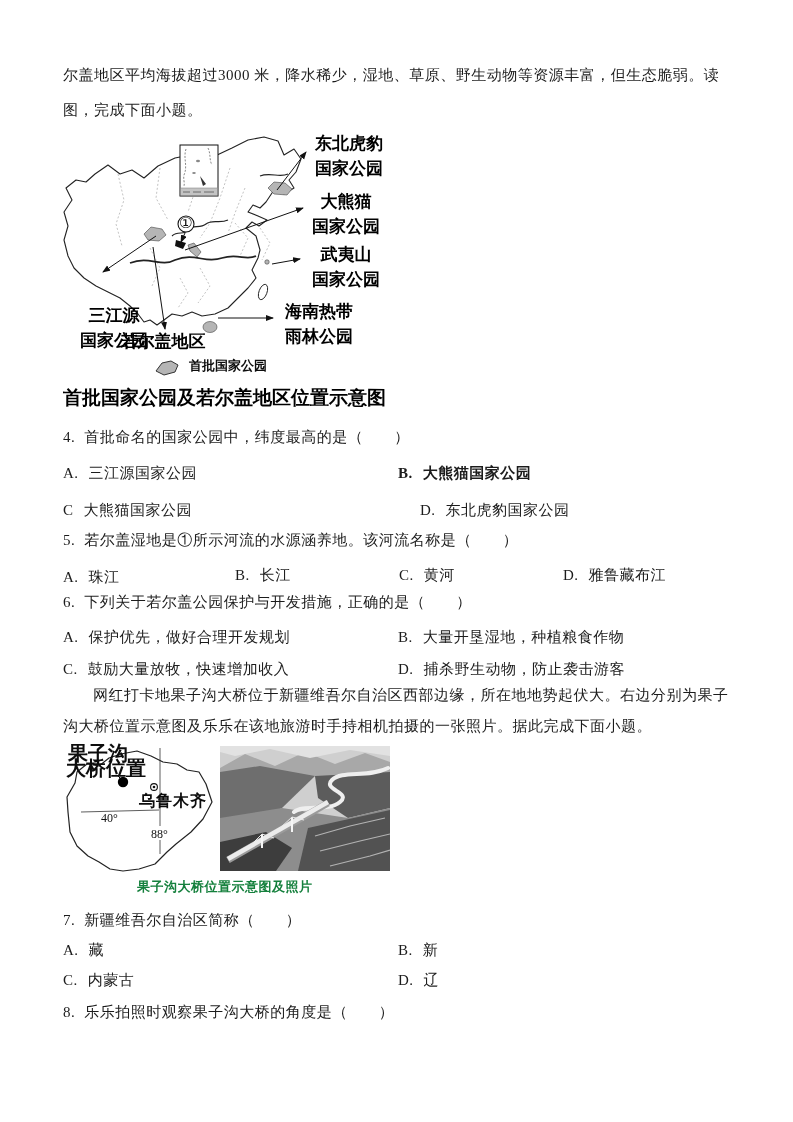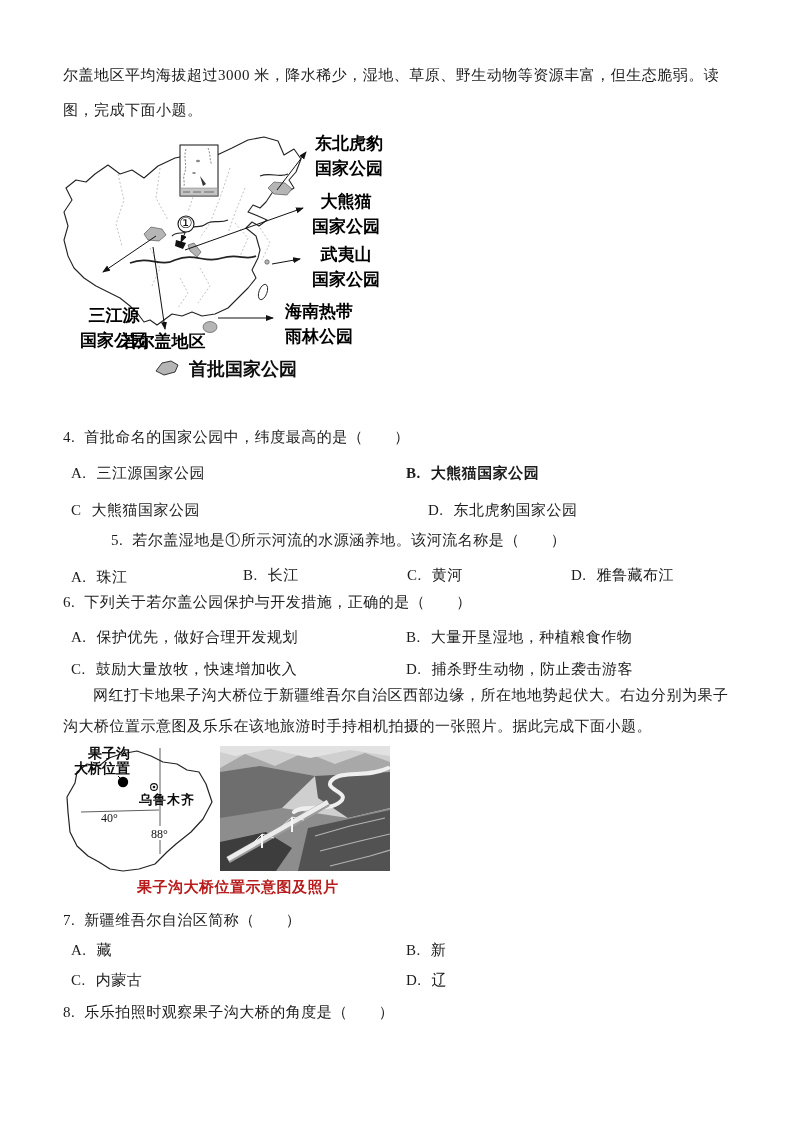--- a/index.html
+++ b/index.html
@@ -3,35 +3,35 @@
 <meta charset="utf-8">
 <style>
   html,body{margin:0;padding:0;background:#888;}
   .page{position:relative;width:793px;height:1122px;background:#ffffff;overflow:hidden;
         font-family:"Liberation Serif","DejaVu Serif",serif;color:#1c1c1c;}
   .abs{position:absolute;}
   .para{font-size:15px;line-height:35px;letter-spacing:0.5px;}
   .para2{font-size:15px;line-height:31px;letter-spacing:0.5px;text-indent:2em;}
   .stem{font-size:15px;line-height:19px;white-space:nowrap;letter-spacing:0.5px;}
   .stem .num{margin-right:9px;}
-  .opt{font-size:15px;line-height:19px;white-space:nowrap;letter-spacing:0.5px;margin-left:8px;}
+  .opt{font-size:15px;line-height:19px;white-space:nowrap;letter-spacing:0.5px;}
   .opt .olabel{margin-right:10px;}
   .map-label{font-family:"Liberation Sans","DejaVu Sans",sans-serif;font-weight:600;
              font-size:17px;line-height:25px;text-align:center;color:#000000;white-space:nowrap;}
   .map-label-sm{font-family:"Liberation Sans","DejaVu Sans",sans-serif;font-weight:600;
-             font-size:14px;line-height:15px;text-align:right;color:#0d0d0d;white-space:nowrap;}
+             font-size:20px;line-height:15px;text-align:center;color:#0d0d0d;white-space:nowrap;}
   .fig-title{font-family:"Liberation Sans","DejaVu Sans",sans-serif;font-weight:700;
              font-size:19px;color:#000;white-space:nowrap;}
   .fig-caption{font-family:"Liberation Sans","DejaVu Sans",sans-serif;font-weight:700;
-             font-size:15px;letter-spacing:0.5px;color:#b91c1c;white-space:nowrap;text-align:center;}
+             font-size:13px;letter-spacing:0.5px;color:#15803d;white-space:nowrap;text-align:center;}
   .legend-text{font-family:"Liberation Sans","DejaVu Sans",sans-serif;font-weight:600;
-             font-size:18px;color:#0d0d0d;white-space:nowrap;}
+             font-size:13px;color:#0d0d0d;white-space:nowrap;}
   .circle-marker{font-family:"DejaVu Sans",sans-serif;font-size:15px;line-height:15px;color:#111;}
   .city-label{font-family:"Liberation Sans","DejaVu Sans",sans-serif;font-weight:700;
-             font-size:13px;letter-spacing:1px;color:#0d0d0d;white-space:nowrap;}
+             font-size:16px;letter-spacing:1px;color:#0d0d0d;white-space:nowrap;}
 </style>
 </head>
 <body>
 
 <div class="page">
 
   <div class="abs para" style="left:63px;top:58px;width:672px;">尔盖地区平均海拔超过3000 米，降水稀少，湿地、草原、野生动物等资源丰富，但生态脆弱。读图，完成下面小题。</div>
 
   <div class="abs" style="left:60px;top:128px;width:335px;height:232px;">
     <svg width="335" height="232" viewBox="0 0 335 232" style="position:absolute;left:0;top:0;">
@@ -126,38 +126,39 @@
     <div class="abs map-label" style="left:53px;top:201px;width:100px;">若尔盖地区</div>
   </div>
 
   <div class="abs" style="left:152px;top:357px;height:22px;">
     <svg width="30" height="22" viewBox="0 0 30 22" style="position:absolute;left:0;top:0;">
       <path d="M4,14 L10,6 L19,4 L26,8 L23,15 L12,18 Z" fill="#b5b5b5" stroke="#333" stroke-width="1"></path>
     </svg>
     <div class="abs legend-text" style="left:37px;top:0px;">首批国家公园</div>
   </div>
 
+  <div class="abs fig-title" style="left:63px;top:385px;">首批国家公园及若尔盖地区位置示意图</div>
 
   <div class="abs stem" style="left:63px;top:428px;">
     <span class="num">4.</span><span>首批命名的国家公园中，纬度最高的是（　　）</span>
   </div>
   <div class="abs opt" style="left:63px;top:464px;">
     <span class="olabel">A.</span><span>三江源国家公园</span>
   </div>
   <div class="abs opt" style="left:398px;top:464px;font-weight:bold;">
     <span class="olabel">B.</span><span>大熊猫国家公园</span>
   </div>
   <div class="abs opt" style="left:63px;top:501px;">
     <span class="olabel">C</span><span>大熊猫国家公园</span>
   </div>
   <div class="abs opt" style="left:420px;top:501px;">
     <span class="olabel">D.</span><span>东北虎豹国家公园</span>
   </div>
 
-  <div class="abs stem" style="left:63px;top:531px;margin-left:48px;">
+  <div class="abs stem" style="left:63px;top:531px;">
     <span class="num">5.</span><span>若尔盖湿地是①所示河流的水源涵养地。该河流名称是（　　）</span>
   </div>
   <div class="abs opt" style="left:63px;top:568px;">
     <span class="olabel">A.</span><span>珠江</span>
   </div>
   <div class="abs opt" style="left:235px;top:566px;">
     <span class="olabel">B.</span><span>长江</span>
   </div>
   <div class="abs opt" style="left:399px;top:566px;">
     <span class="olabel">C.</span><span>黄河</span>

